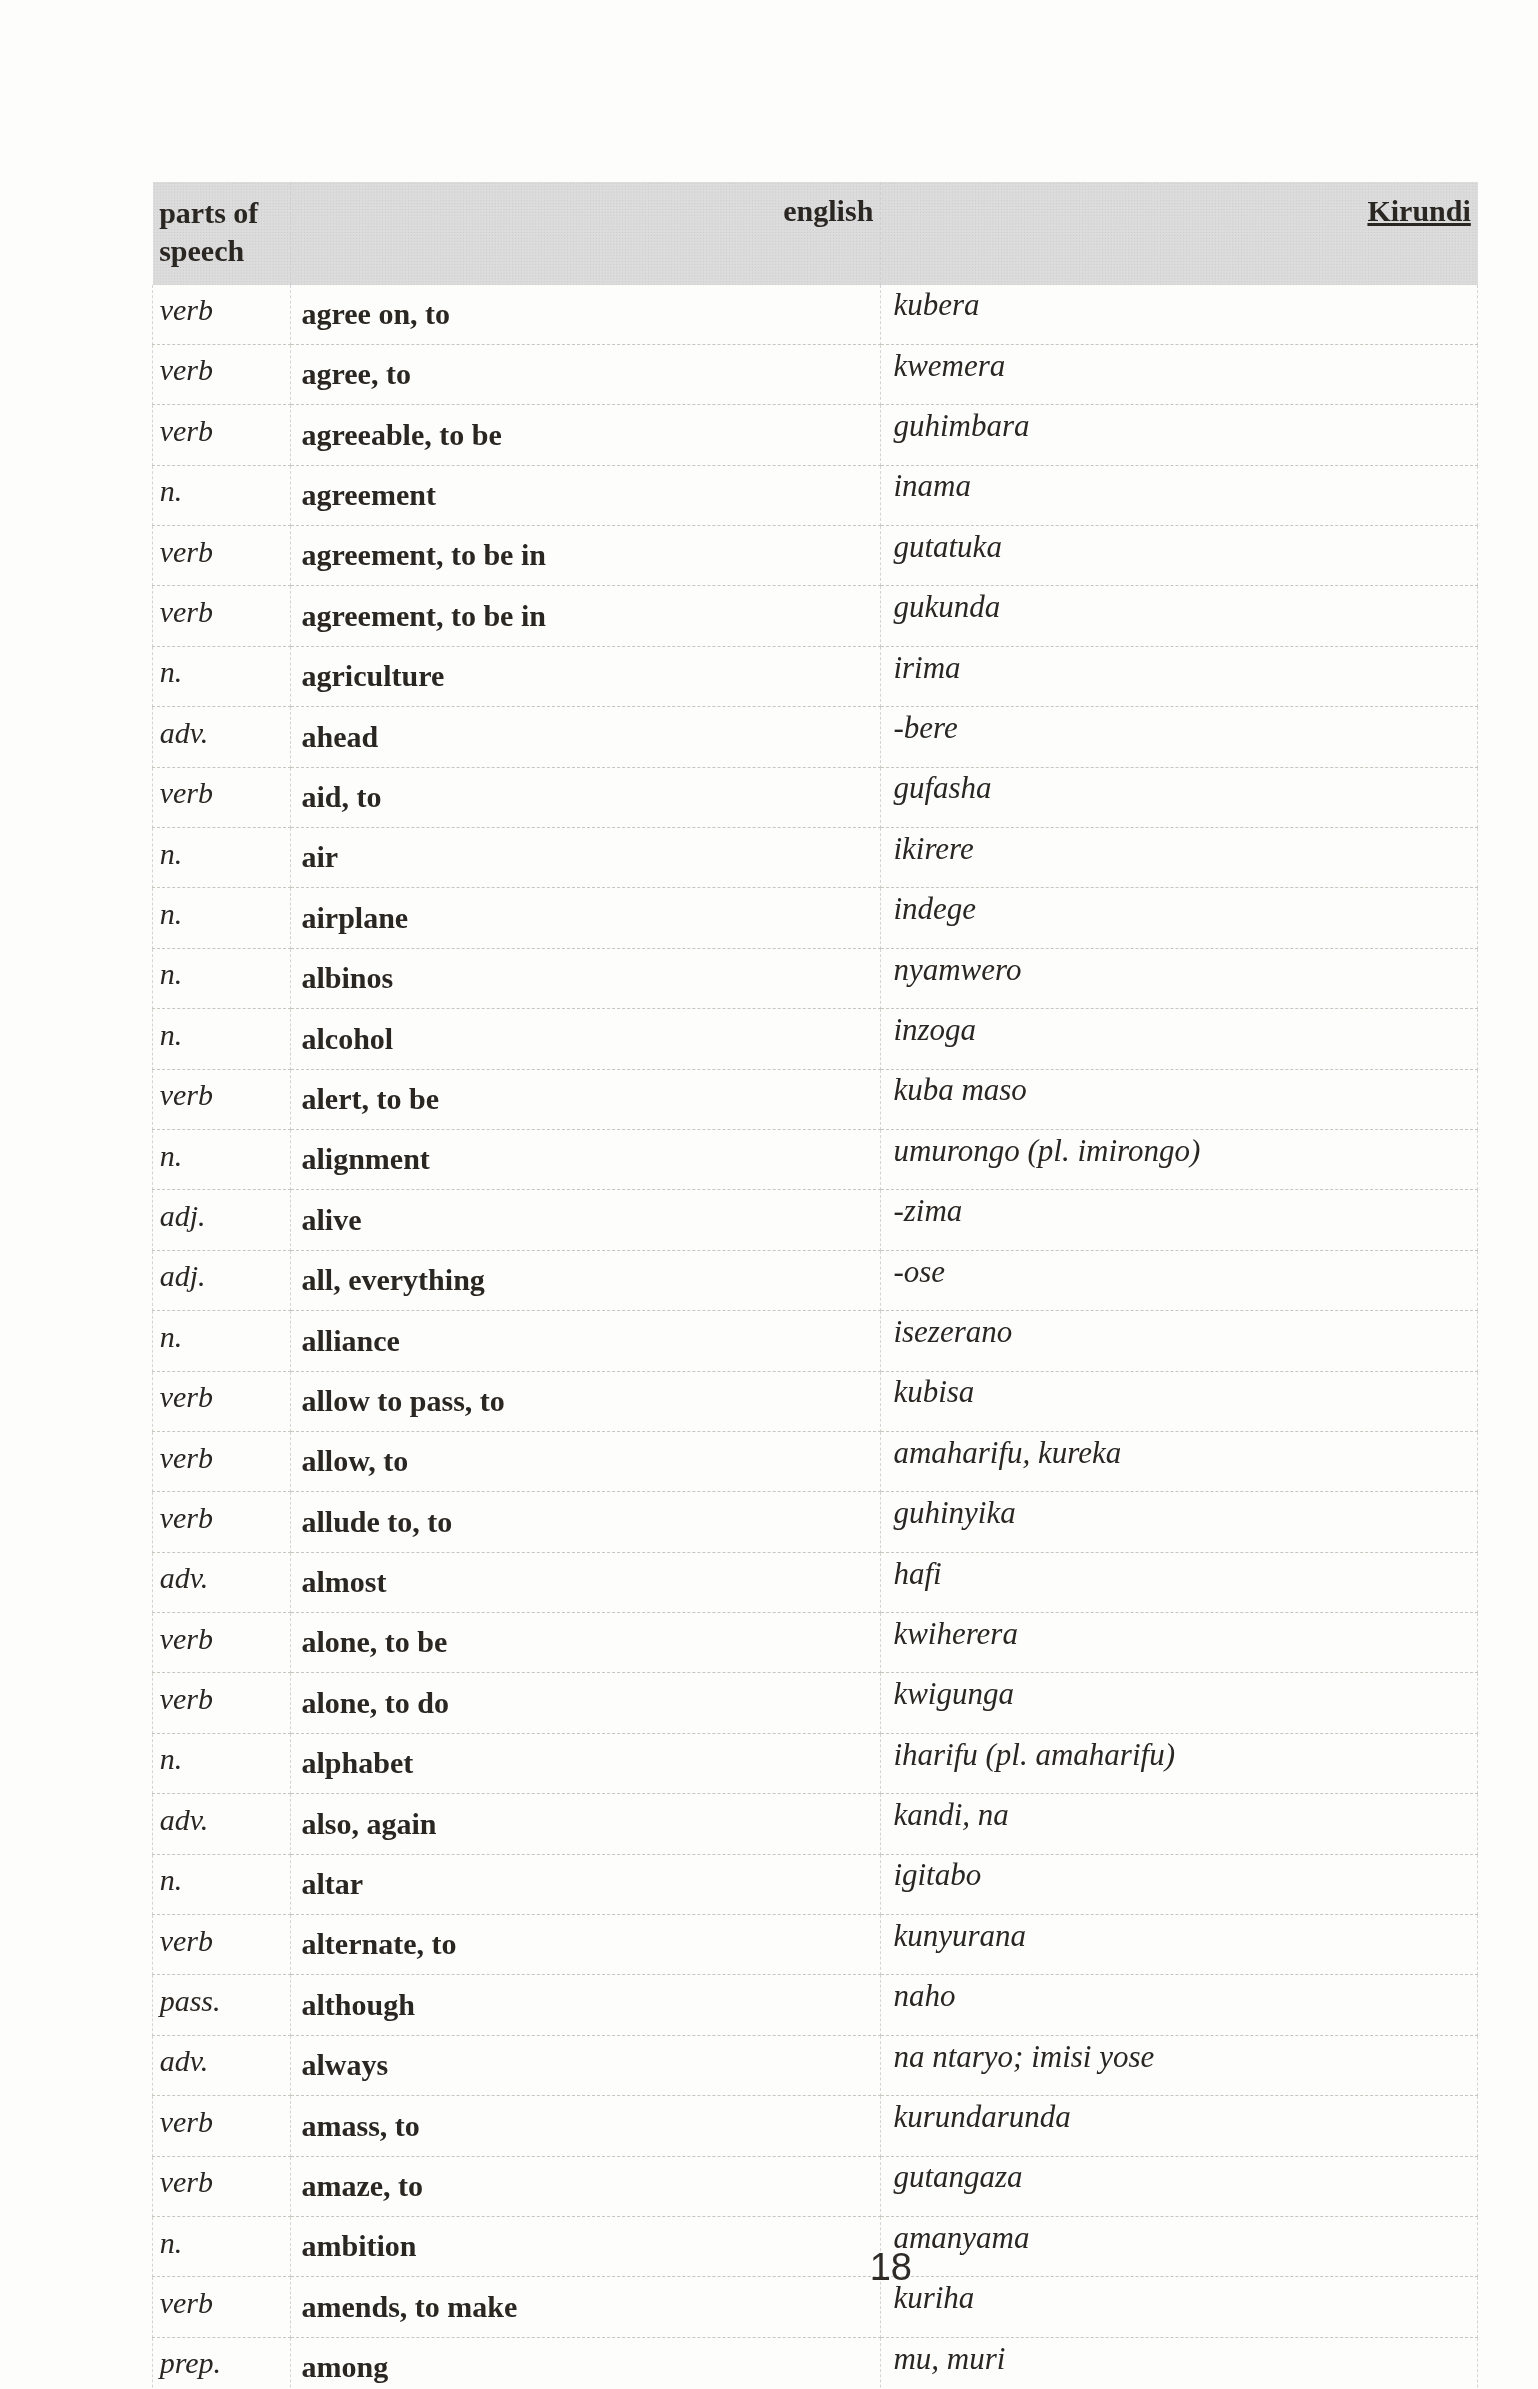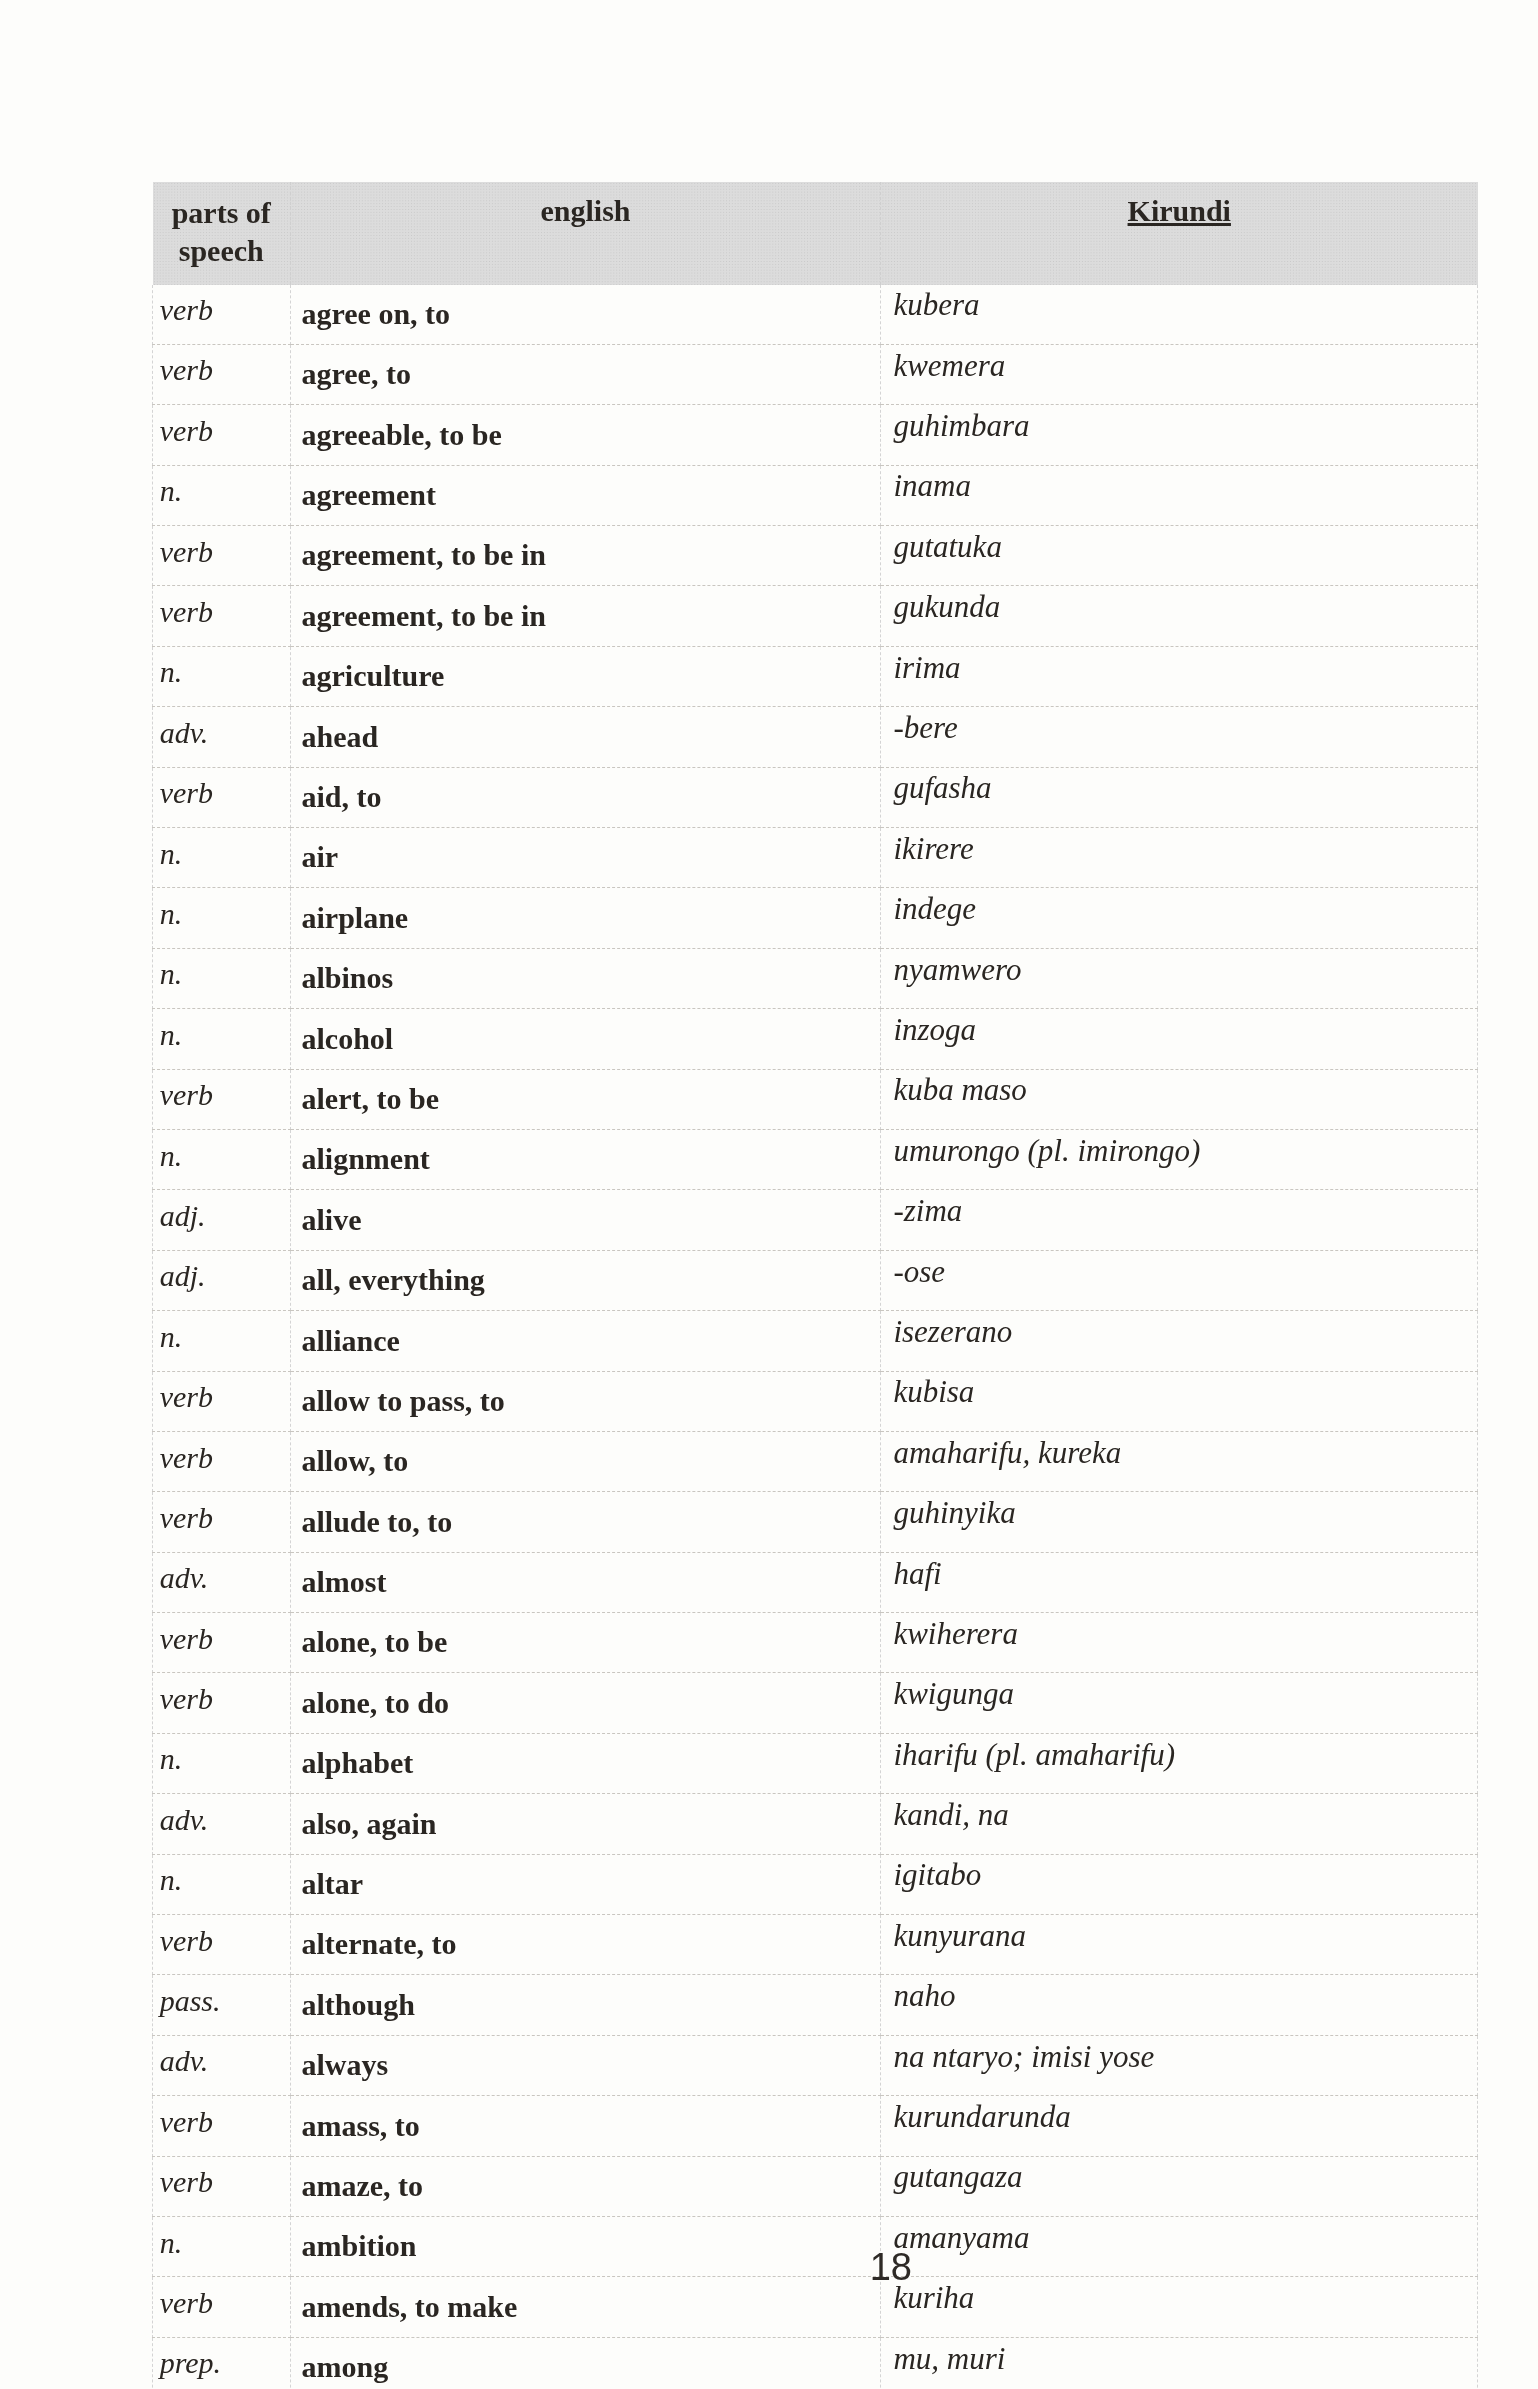--- a/index.html
+++ b/index.html
@@ -25,23 +25,23 @@
     background: #dcdcdc;
     background-image: radial-gradient(#c9c9c9 0.5px, transparent 0.7px);
     background-size: 2.9px 2.9px;
     height: 91px;
     font-weight: bold;
     font-size: 30px;
     line-height: 38px;
     vertical-align: top;
     padding: 9.6px 6.7px 0 6.7px;
     border-right: 1px dashed #cfcfcf;
-    text-align: center;
-  }
-  .dict-table th.pos-head { text-align: center; padding-top: 11.5px; }
+    text-align: right;
+  }
+  .dict-table th.pos-head { text-align: left; padding-top: 11.5px; }
   .dict-table th:last-child { border-right: none; text-decoration: underline; }
   .dict-table td {
     height: 47px;
     font-size: 31px;
     line-height: 33px;
     vertical-align: top;
     padding: 8.6px 6.7px 0 10.5px;
     border-bottom: 1px dashed #c9c6c0;
     border-right: 1px dashed #d4d4d4;
     white-space: nowrap;

